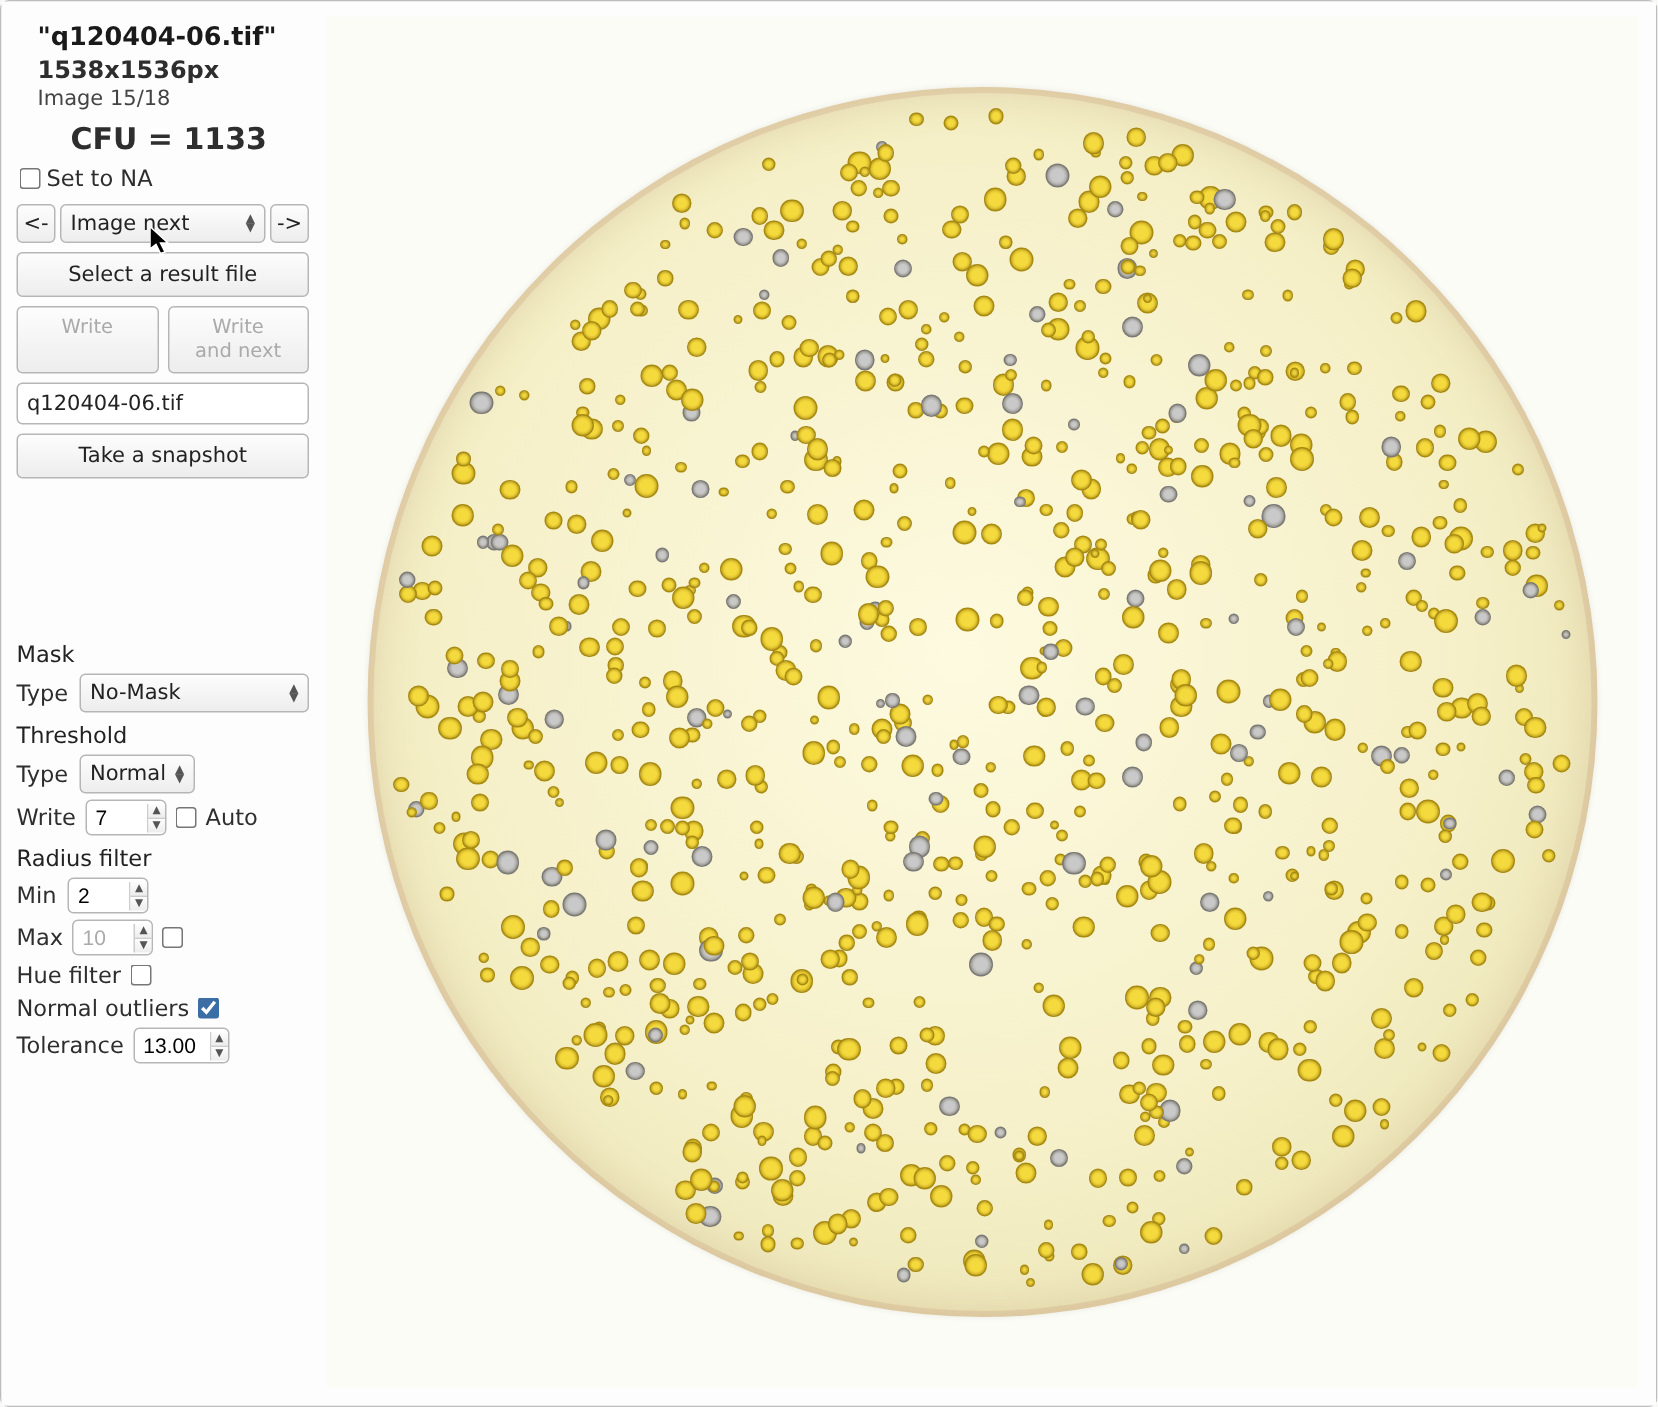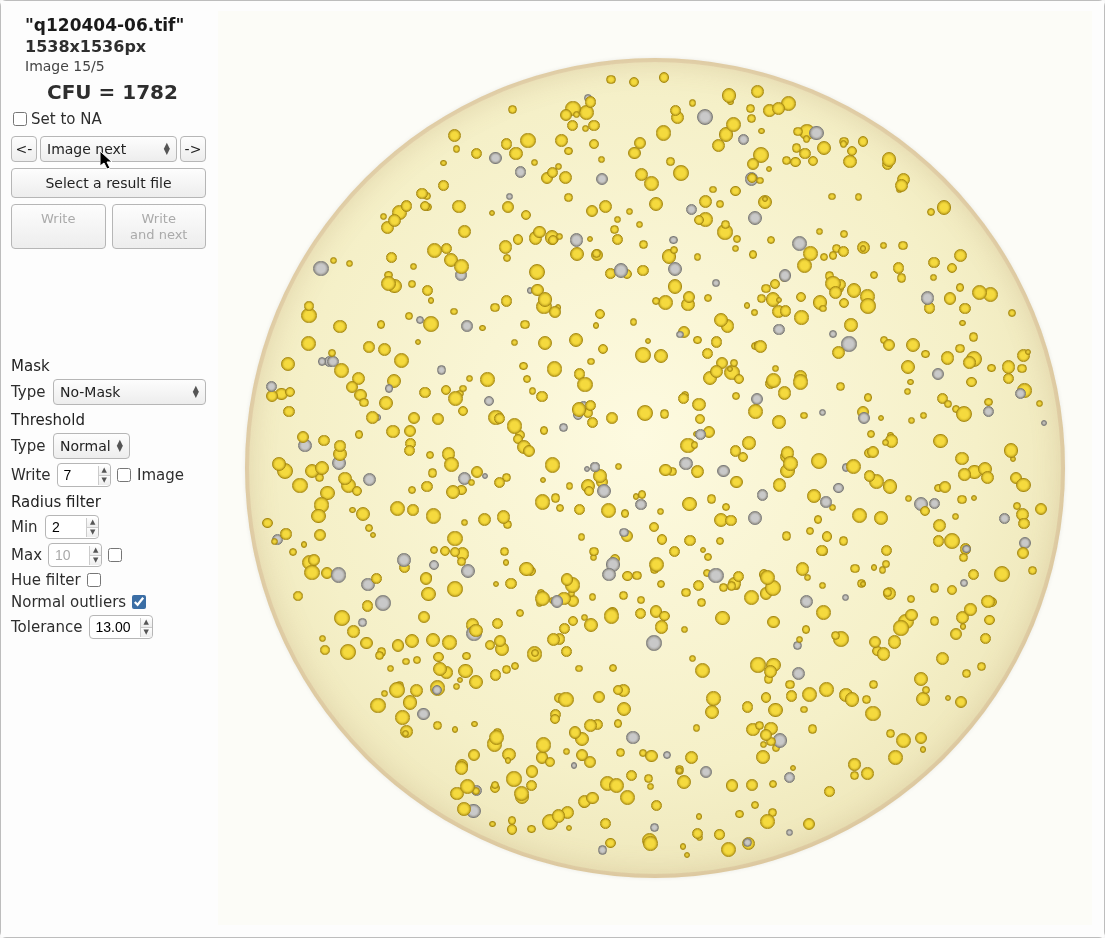--- a/index.html
+++ b/index.html
@@ -222,22 +222,22 @@
 </head>
 <body>
 
 <div class="window">
 
   <div class="content">
     <div class="sidebar">
 
       <div class="filename">"q120404-06.tif"</div>
       <div class="dims">1538x1536px</div>
-      <div class="index">Image 15/5</div>
-      <div class="cfu">CFU = 1782</div>
+      <div class="index">Image 15/18</div>
+      <div class="cfu">CFU = 1133</div>
 
       <div class="row chk-row">
         <input type="checkbox" style="">
         <span class="chk-label">Set to NA</span>
       </div>
 
       <div class="navrow">
         <div class="btn small">&lt;-</div>
         <div class="combo">
           <span>Image next</span>
@@ -250,21 +250,23 @@
       </div>
 
       <div class="btn wide" style="margin-top:6px">Select a result file</div>
 
       <div class="two-btn">
         <div class="btn disabled">Write</div>
         <div class="btn disabled" style="white-space:pre-line">Write
 and next</div>
       </div>
 
-
+      <input class="txt" style="margin-top: 6px;" value="q120404-06.tif">
+
+      <div class="btn wide" style="margin-top:6px">Take a snapshot</div>
 
       <div class="section-gap"></div>
 
       <div class="section-label">Mask</div>
       <div class="param-row">
         <span class="param-label">Type</span>
         <div class="combo" style="flex:1">
           <span>No-Mask</span>
           <span class="combo-arrows">
               <span>▲</span>
@@ -287,21 +289,21 @@
       <div class="param-row">
         <span class="param-label">Write</span>
         <div class="spin">
           <input class="spin-val" value="7" style="">
           <div class="spin-btns">
               <div>▲</div>
               <div>▼</div>
             </div>
         </div>
         <input type="checkbox" style="">
-        <span class="param-label-wide">Image</span>
+        <span class="param-label-wide">Auto</span>
       </div>
 
       <div class="section-label">Radius filter</div>
       <div class="param-row">
         <span class="param-label" style="min-width:28px">Min</span>
         <div class="spin">
           <input class="spin-val" value="2" style="">
           <div class="spin-btns">
               <div>▲</div>
               <div>▼</div>

